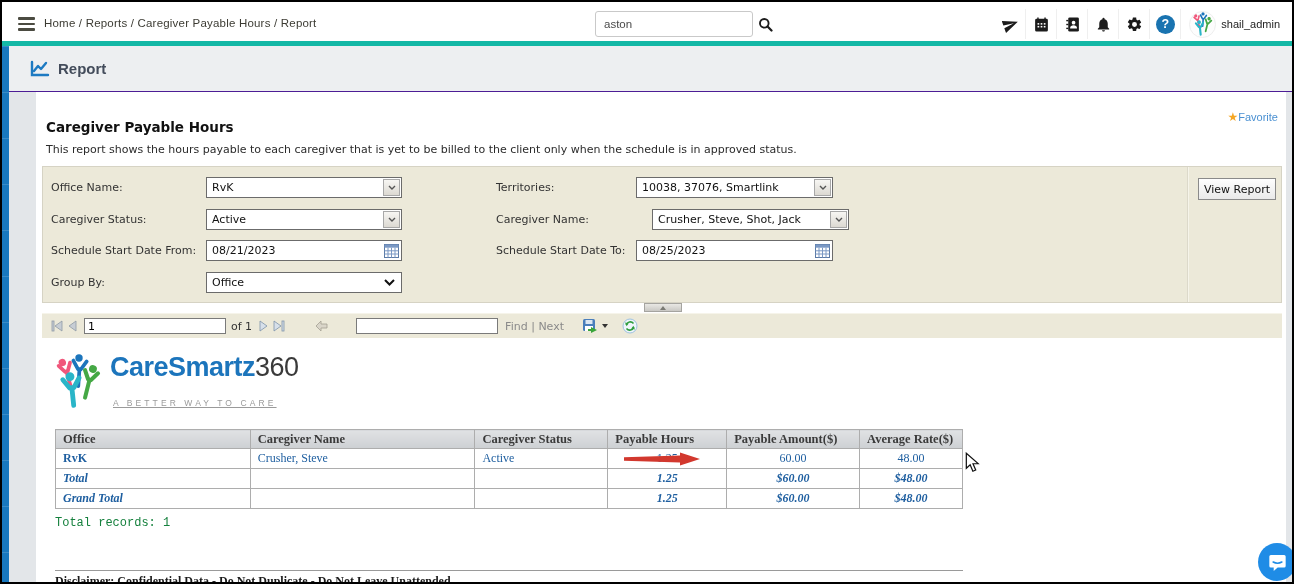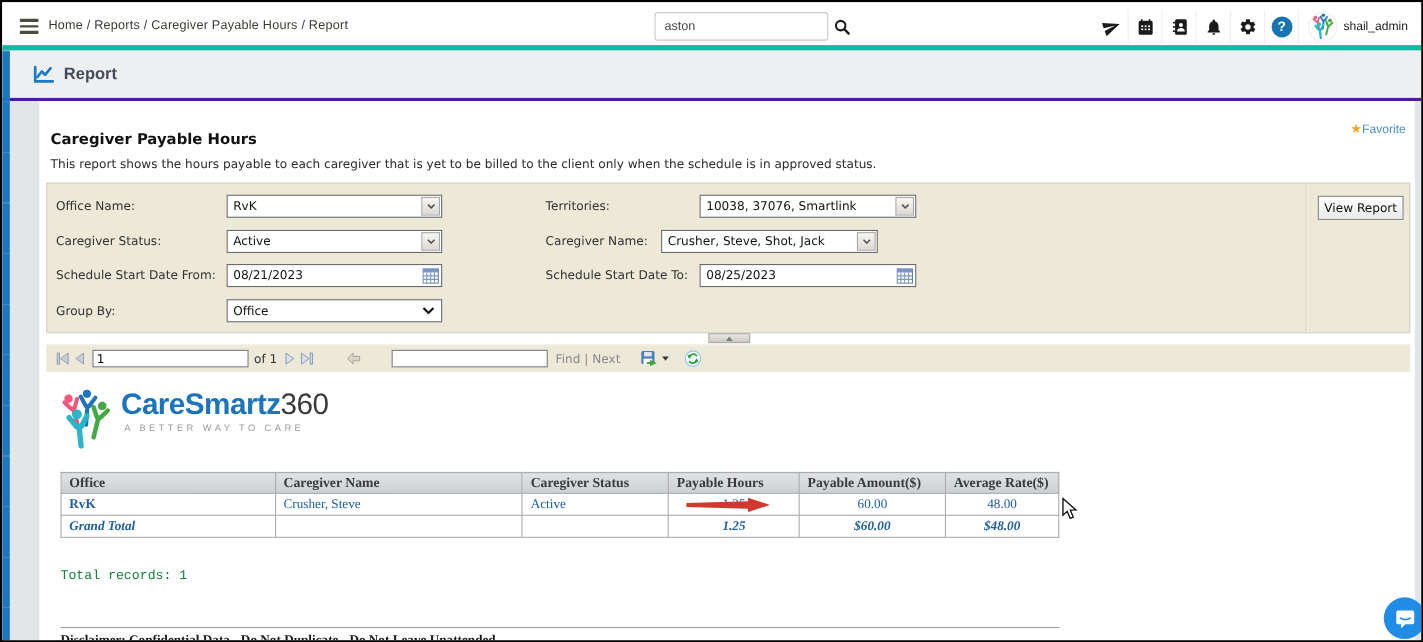--- a/index.html
+++ b/index.html
@@ -25,21 +25,21 @@
   .ticon:last-of-type { border-right:none; }
   .ticon svg { display:block; }
   .help-circle { width:19px; height:19px; border-radius:50%; background:#1973b0; color:#fff;
                  font-size:12.5px; font-weight:bold; display:flex; align-items:center; justify-content:center; }
   .avatar { width:27px; height:27px; border-radius:50%; background:#fdfdfd; border:1px solid #eee;
             display:flex; align-items:center; justify-content:center; margin:0 5px 0 8px; overflow:hidden; }
   .username { font-size:11px; color:#222; margin-right:6px; }
 
   
   .reportbar { position:absolute; left:0; top:44px; right:0; height:46px; background:#edeff1;
-               border-bottom:3px solid #4c1d95; display:flex; align-items:center; }
+               border-bottom:1px solid #4c1d95; display:flex; align-items:center; }
   .reportbar .rtitle { font-size:15px; font-weight:bold; color:#434c5b; margin-left:8px; }
   .reportbar .cicon { margin-left:28px; display:flex; }
 
   
   .sidestrip { position:absolute; left:0; top:44px; width:7px; bottom:0; background:#1878be;
                background-image:repeating-linear-gradient(to bottom, rgba(255,255,255,.14) 0 1px, transparent 1px 46px); }
   .gutter-l { position:absolute; left:7px; top:90px; width:27px; bottom:0; background:#e3e6e9; }
   .gutter-r { position:absolute; right:0; top:90px; width:6px; bottom:0; background:#e3e6e9; }
 
   
@@ -97,21 +97,21 @@
   .caret { width:0; height:0; border-left:3.5px solid transparent; border-right:3.5px solid transparent;
            border-top:4px solid #333; margin-left:4px; }
   .refreshbtn { margin-left:14px; cursor:pointer; display:flex; }
 
   
   .logo { position:absolute; left:20px; top:261px; display:flex; align-items:flex-start; }
   .logo-text { margin-left:8px; }
   .logo-line1 { font-size:27px; line-height:28px; letter-spacing:-.5px; }
   .logo-line1 .t1 { color:#1c75bc; font-weight:bold; }
   .logo-line1 .t2 { color:#3a3a3a; font-weight:400; }
-  .logo-tag { font-size:8.5px; letter-spacing:3.1px; color:#9a9a9a; margin-top:3px; padding-left:3px; }
+  .logo-tag { font-size:8.5px; letter-spacing:3.1px; color:#9a9a9a; margin-top:17px; padding-left:3px;text-decoration:underline; }
 
   table.rpt { position:absolute; left:19px; top:337px; width:908px; border-collapse:collapse;
               font-family:"Liberation Serif", serif; }
   table.rpt th, table.rpt td { border:1px solid #adadad; padding:1px 7px; }
   table.rpt th { height:19px; background:linear-gradient(#e0e2e4,#cdd0d3); font-size:12.5px;
                  color:#3a3a3a; text-align:left; font-weight:bold; }
   table.rpt td { height:20px; font-size:12px; color:#1f5fa0; }
   table.rpt .num { text-align:center; }
   table.rpt .b { font-weight:bold; }
   table.rpt .ti { font-weight:bold; font-style:italic; }
@@ -253,21 +253,21 @@
       <div class="combo" style="left:163px;top:42px">
         <span>Active</span>
         <span class="combo-btn">
             <svg width="8" height="5" viewBox="0 0 8 5">
               <polyline points="1,1 4,4 7,1" fill="none" stroke="#555" stroke-width="1.4"></polyline>
             </svg>
           </span>
       </div>
 
       <div class="flabel" style="left:453px;top:46px">Caregiver Name:</div>
-      <div class="combo" style="left:558px;top:42px;width:197px">
+      <div class="combo" style="left:609px;top:42px;width:197px">
         <span>Crusher, Steve, Shot, Jack</span>
         <span class="combo-btn">
             <svg width="8" height="5" viewBox="0 0 8 5">
               <polyline points="1,1 4,4 7,1" fill="none" stroke="#555" stroke-width="1.4"></polyline>
             </svg>
           </span>
       </div>
 
       <div class="flabel" style="left:8px;top:77px">Schedule Start Date From:</div>
       <div class="datef" style="left:163px;top:73px">
@@ -401,20 +401,28 @@
       </tr>
       <tr>
         <td class="b">RvK</td>
         <td>Crusher, Steve</td>
         <td>Active</td>
         <td class="num">1.25</td>
         <td class="num">60.00</td>
         <td class="num">48.00</td>
       </tr>
       <tr>
+        <td class="ti">Total</td>
+        <td></td>
+        <td></td>
+        <td class="num ti">1.25</td>
+        <td class="num ti">$60.00</td>
+        <td class="num ti">$48.00</td>
+      </tr>
+      <tr>
         <td class="ti">Grand Total</td>
         <td></td>
         <td></td>
         <td class="num ti">1.25</td>
         <td class="num ti">$60.00</td>
         <td class="num ti">$48.00</td>
       </tr>
     </tbody>
       </table>
 

